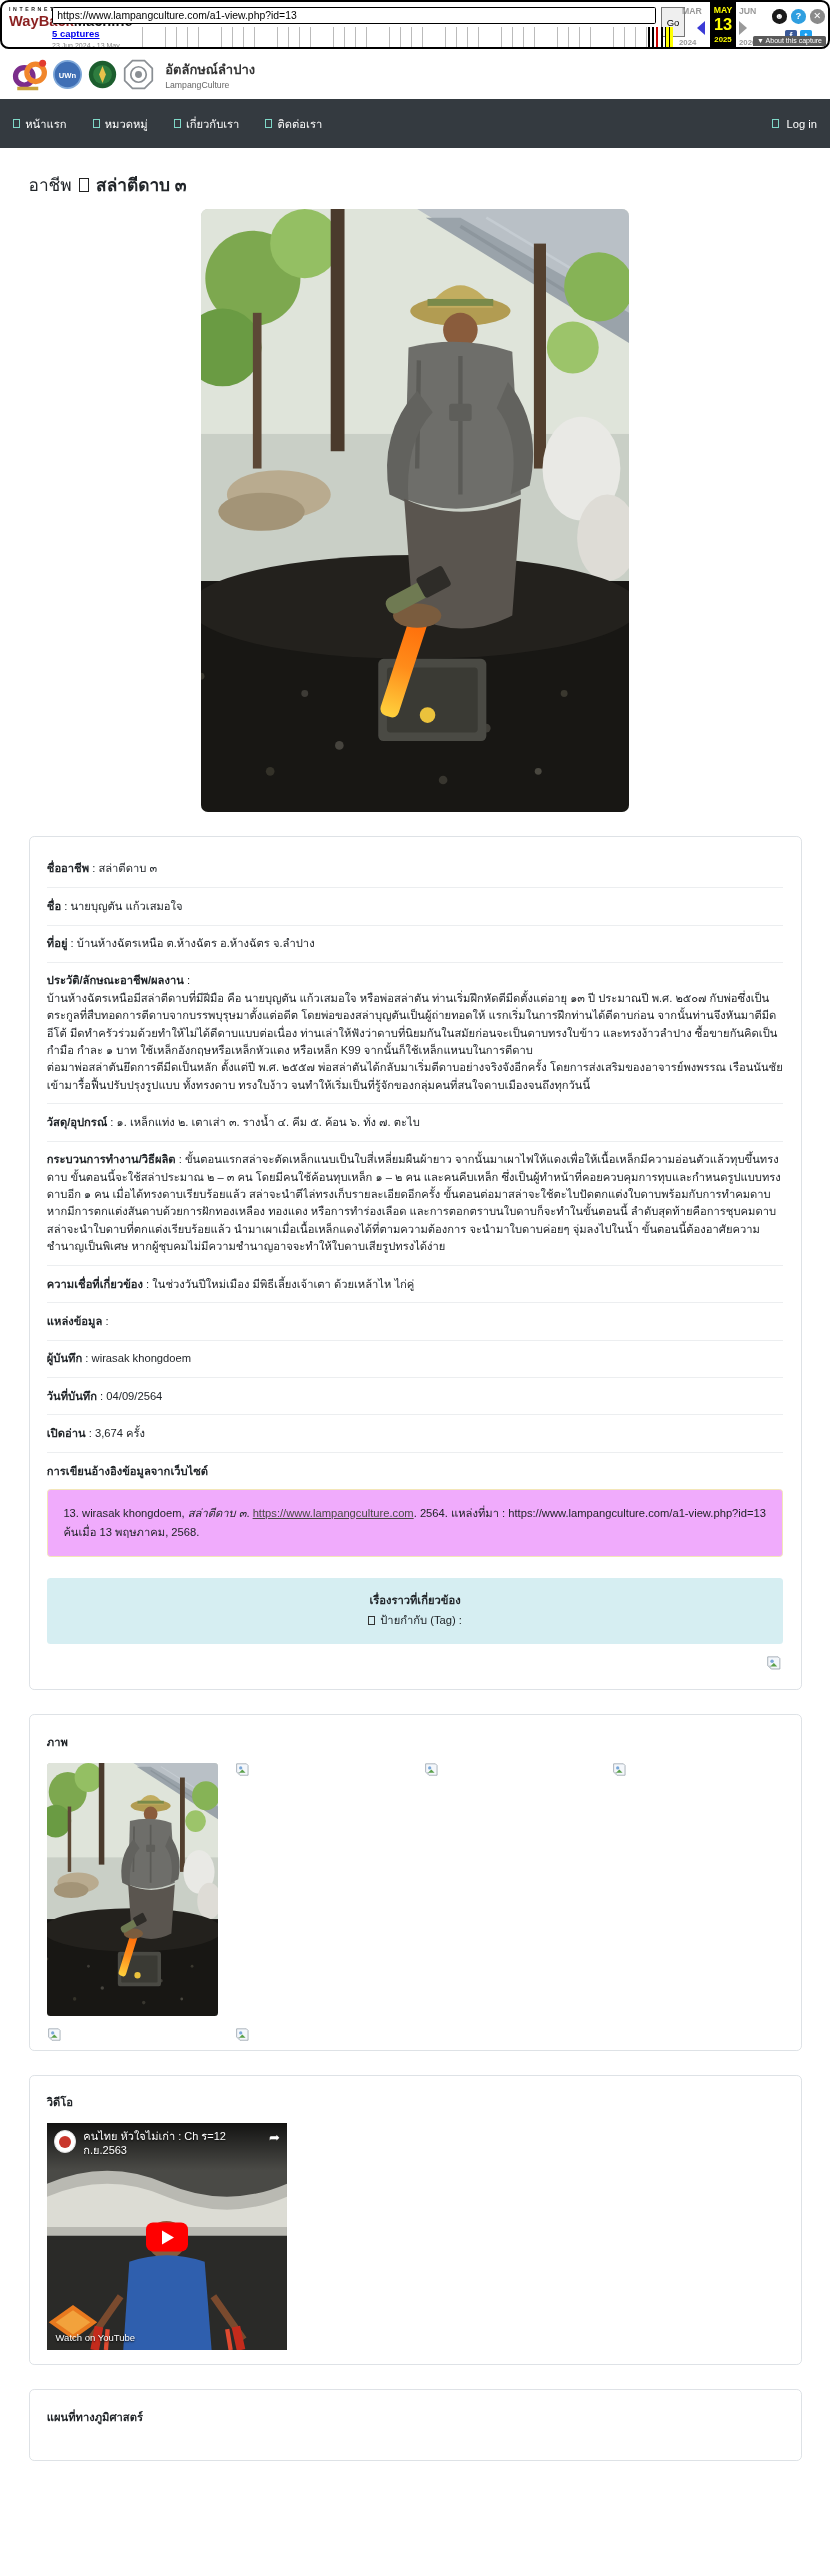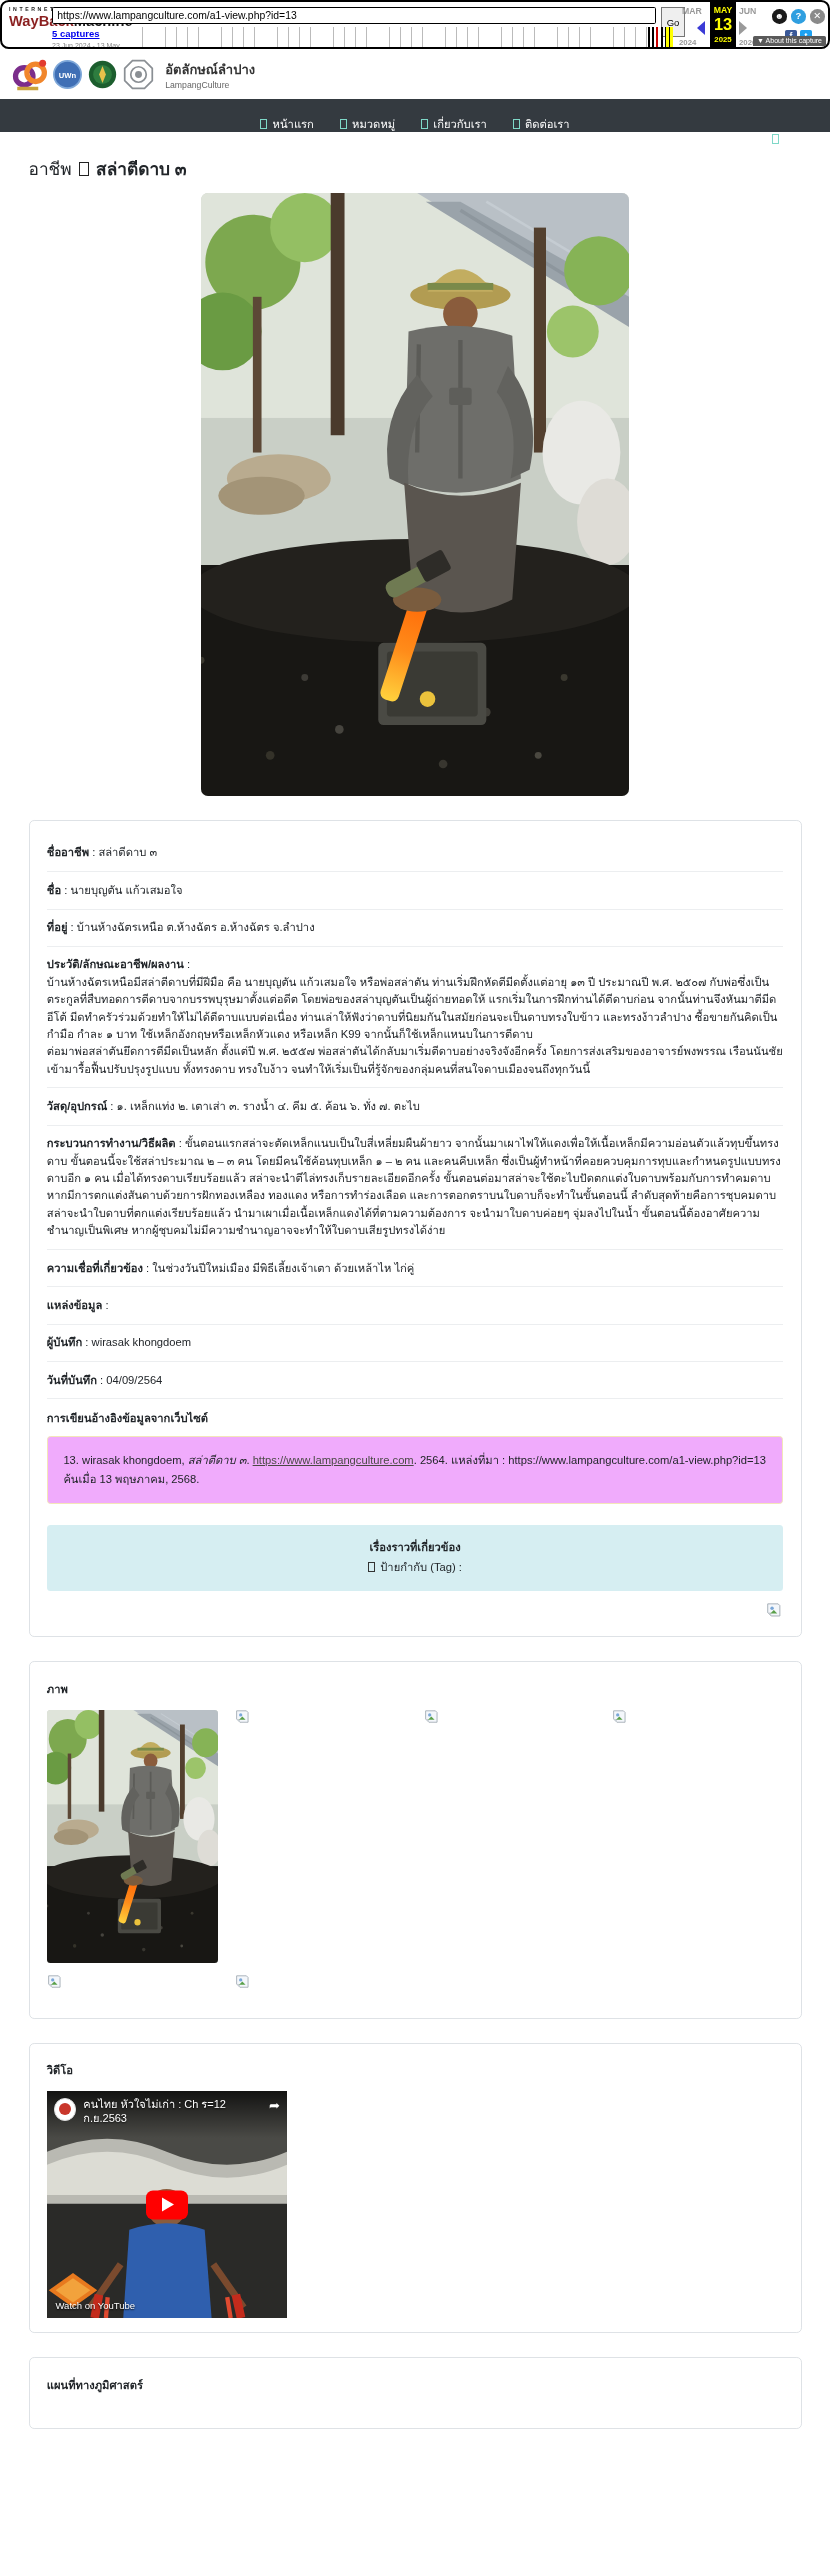--- a/index.html
+++ b/index.html
@@ -52,22 +52,22 @@
   .wb-sq.tw { left:798px; top:28px; background:#1da1f2; }
   .wb-about { position:absolute; right:1.7px; bottom:0.9px; background:#5a5a5a; color:#fff;
               font-size:7px; padding:1.7px 4.3px; border-radius:1.7px 1.7px 0 0; }
   
   .site-header { height:50px; display:flex; align-items:center; padding:0 12px; gap:6px; }
   .mini-logo { flex:0 0 auto; }
   .brand { margin-left:5.2px; }
   .brand .th { font-size:13px; font-weight:bold; color:#333; }
   .brand .en { font-size:8.7px; color:#666; }
   
-  .navbar { height:33px; background:#343a40; display:flex; align-items:center;
-            padding:16px 13px; color:#fff;flex-direction:column; }
+  .navbar { height:49px; background:#343a40; display:flex; align-items:center;
+            padding:0 13px; color:#fff; }
   .nav-items { display:flex; gap:26px; }
   .nav-link { display:flex; align-items:center; gap:5.2px; color:#fff; font-size:11.2px; cursor:pointer; }
   .tofu { display:inline-block; width:7px; height:9.5px; border:0.9px solid #7fd8c8; }
   .tofu.dark { border-color:#333; }
   .nav-login { margin-left:auto; display:flex; align-items:center; gap:8px; font-size:11.2px; cursor:pointer; }
   
   main { width:773px; margin:0 auto; }
   .page-title { margin:22.5px 0 10.4px; font-size:17.3px; font-weight:normal;
                 display:flex; align-items:center; gap:7px; }
   .page-title .tofu { width:10.4px; height:14px; border:1.3px solid #222; }
@@ -88,21 +88,21 @@
   .related-box { background:#d6eef2; border-radius:3.5px; margin-top:21px;
                  padding:12px 8.7px 14px; text-align:center; line-height:1.8; }
   .related-box .r-title { font-weight:bold; }
   .tag-line { display:flex; justify-content:center; align-items:center; gap:5.2px; }
   .broken-row { display:flex; justify-content:flex-end; padding:12px 1.7px 3.5px; }
   .card-header { font-weight:bold; padding:3.5px 0 12px; }
   .photo-grid { display:grid; grid-template-columns:repeat(4,1fr); gap:12px 17.3px; }
   .ph-cell { min-height:21px; }
   .ph-img { width:171px; height:253px; border-radius:3.5px; overflow:hidden; cursor:pointer; }
   .ph-row2 { margin-top:12px; display:grid; grid-template-columns:repeat(4,1fr); gap:17.3px; }
-  .photos-pad { padding-bottom:22px;font-family:Liberation Mono, monospace; }
+  .photos-pad { padding-bottom:1px;font-family:Liberation Mono, monospace; }
   
   .yt { position:relative; width:240px; height:227px; background:#000; overflow:hidden; }
   .yt-scene { position:absolute; inset:0; }
   .yt-top { position:absolute; left:0; right:0; top:0; height:47px;
             background:linear-gradient(180deg, rgba(0,0,0,.75), rgba(0,0,0,0));
             display:flex; align-items:flex-start; padding:7px; gap:7px; }
   .yt-av { width:22.5px; height:22.5px; border-radius:50%; background:#fff; border:1.7px solid #ddd;
            flex:0 0 auto; position:relative; }
   .yt-av::after{ content:""; position:absolute; inset:4.3px; border-radius:50%; background:#c9372c; }
   .yt-title { color:#fff; font-size:11px; font-weight:normal; line-height:1.25;
@@ -298,20 +298,21 @@
         <div class="d-row"><span class="lbl">ชื่ออาชีพ</span> : <span>สล่าตีดาบ ๓</span></div>
         <div class="d-row"><span class="lbl">ชื่อ</span> : <span>นายบุญตัน แก้วเสมอใจ</span></div>
         <div class="d-row"><span class="lbl">ที่อยู่</span> : <span>บ้านห้างฉัตรเหนือ ต.ห้างฉัตร อ.ห้างฉัตร จ.ลำปาง</span></div>
         <div class="d-row"><span class="lbl">ประวัติ/ลักษณะอาชีพ/ผลงาน</span> : <div class="para">บ้านห้างฉัตรเหนือมีสล่าตีดาบที่มีฝีมือ คือ นายบุญตัน แก้วเสมอใจ หรือพ่อสล่าตัน ท่านเริ่มฝึกหัดตีมีดตั้งแต่อายุ ๑๓ ปี ประมาณปี พ.ศ. ๒๕๐๗ กับพ่อซึ่งเป็นตระกูลที่สืบทอดการตีดาบจากบรรพบุรุษมาตั้งแต่อดีต โดยพ่อของสล่าบุญตันเป็นผู้ถ่ายทอดให้ แรกเริ่มในการฝึกท่านได้ตีดาบก่อน จากนั้นท่านจึงหันมาตีมีดอีโต้ มีดทำครัวร่วมด้วยทำให้ไม่ได้ตีดาบแบบต่อเนื่อง ท่านเล่าให้ฟังว่าดาบที่นิยมกันในสมัยก่อนจะเป็นดาบทรงใบข้าว และทรงง้าวลำปาง ซื้อขายกันคิดเป็นกำมือ กำละ ๑ บาท ใช้เหล็กอังกฤษหรือเหล็กหัวแดง หรือเหล็ก K99 จากนั้นก็ใช้เหล็กแหนบในการตีดาบ</div><div class="para">ต่อมาพ่อสล่าตันยึดการตีมีดเป็นหลัก ตั้งแต่ปี พ.ศ. ๒๕๕๗ พ่อสล่าตันได้กลับมาเริ่มตีดาบอย่างจริงจังอีกครั้ง โดยการส่งเสริมของอาจารย์พงพรรณ เรือนนันชัย เข้ามารื้อฟื้นปรับปรุงรูปแบบ ทั้งทรงดาบ ทรงใบง้าว จนทำให้เริ่มเป็นที่รู้จักของกลุ่มคนที่สนใจดาบเมืองจนถึงทุกวันนี้</div></div>
         <div class="d-row"><span class="lbl">วัสดุ/อุปกรณ์</span> : <span>๑. เหล็กแท่ง ๒. เตาเส่า ๓. รางน้ำ ๔. คีม ๕. ค้อน ๖. ทั่ง ๗. ตะไบ</span></div>
         <div class="d-row"><span class="lbl">กระบวนการทำงาน/วิธีผลิต</span> : <span>ขั้นตอนแรกสล่าจะตัดเหล็กแนบเป็นใบสี่เหลี่ยมผืนผ้ายาว จากนั้นมาเผาไฟให้แดงเพื่อให้เนื้อเหล็กมีความอ่อนตัวแล้วทุบขึ้นทรงดาบ ขั้นตอนนี้จะใช้สล่าประมาณ ๒ – ๓ คน โดยมีคนใช้ค้อนทุบเหล็ก ๑ – ๒ คน และคนคีบเหล็ก ซึ่งเป็นผู้ทำหน้าที่คอยควบคุมการทุบและกำหนดรูปแบบทรงดาบอีก ๑ คน เมื่อได้ทรงดาบเรียบร้อยแล้ว สล่าจะนำตีไล่ทรงเก็บรายละเอียดอีกครั้ง ขั้นตอนต่อมาสล่าจะใช้ตะไบปัดตกแต่งใบดาบพร้อมกับการทำคมดาบ หากมีการตกแต่งสันดาบด้วยการฝักทองเหลือง ทองแดง หรือการทำร่องเลือด และการตอกตราบนใบดาบก็จะทำในขั้นตอนนี้ ลำดับสุดท้ายคือการชุบคมดาบ สล่าจะนำใบดาบที่ตกแต่งเรียบร้อยแล้ว นำมาเผาเมื่อเนื้อเหล็กแดงได้ที่ตามความต้องการ จะนำมาใบดาบค่อยๆ จุ่มลงไปในน้ำ ขั้นตอนนี้ต้องอาศัยความชำนาญเป็นพิเศษ หากผู้ชุบคมไม่มีความชำนาญอาจจะทำให้ใบดาบเสียรูปทรงได้ง่าย</span></div>
         <div class="d-row"><span class="lbl">ความเชื่อที่เกี่ยวข้อง</span> : <span>ในช่วงวันปีใหม่เมือง มีพิธีเลี้ยงเจ้าเตา ด้วยเหล้าไห ไก่คู่</span></div>
         <div class="d-row"><span class="lbl">แหล่งข้อมูล</span> : <span></span></div>
         <div class="d-row"><span class="lbl">ผู้บันทึก</span> : <span>wirasak khongdoem</span></div>
         <div class="d-row"><span class="lbl">วันที่บันทึก</span> : <span>04/09/2564</span></div>
+        <div class="d-row"><span class="lbl">เปิดอ่าน</span> : <span>3,674 ครั้ง</span></div>
       </div>
 
     <div class="cite-head">การเขียนอ้างอิงข้อมูลจากเว็บไซต์</div>
     <div class="cite-box">
       <span>13. wirasak khongdoem, </span><span class="t-italic">สล่าตีดาบ ๓</span><span>. </span><a>https://www.lampangculture.com</a><span>. 2564. แหล่งที่มา : https://www.lampangculture.com/a1-view.php?id=13 ค้นเมื่อ 13 พฤษภาคม, 2568.</span>
     </div>
 
     <div class="related-box">
       <div class="r-title">เรื่องราวที่เกี่ยวข้อง</div>
       <div class="tag-line">

